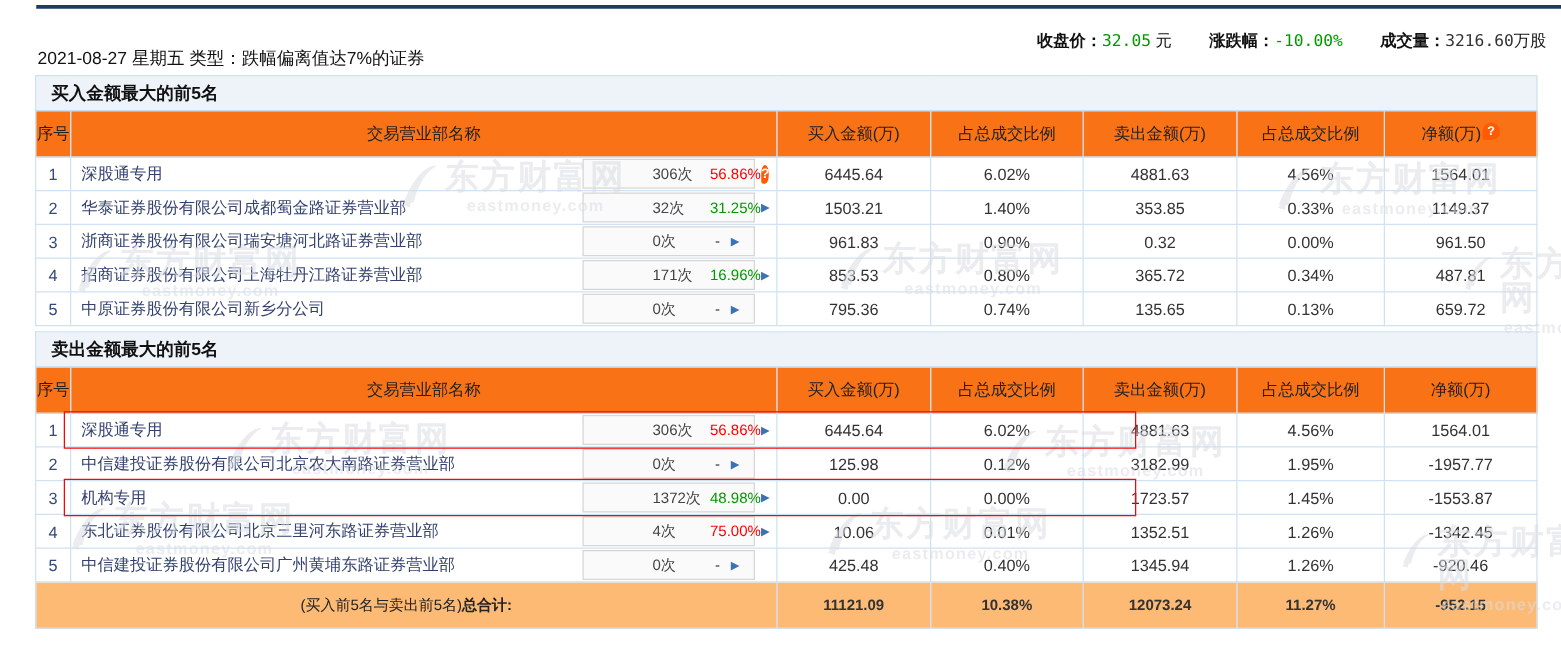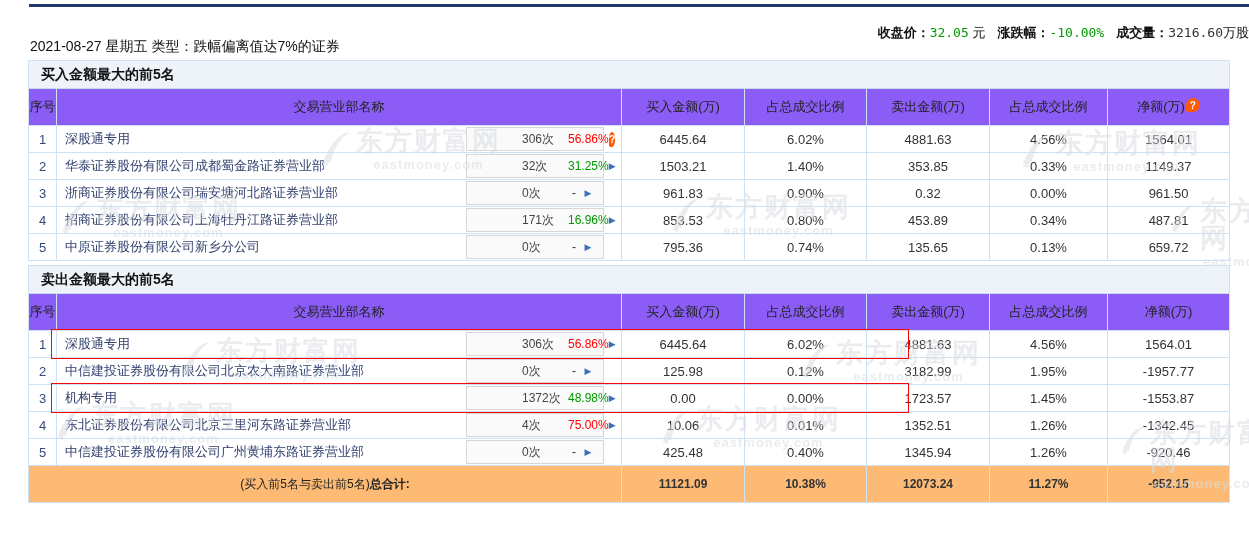--- a/index.html
+++ b/index.html
@@ -5,39 +5,39 @@
   * { margin:0; padding:0; box-sizing:border-box; }
   html,body { width:1249px; height:533px; background:#fff; overflow:hidden;
     font-family:"Liberation Sans","DejaVu Sans",sans-serif; }
   .page { position:relative; width:1249px; height:533px; background:#fff; }
 
   
   .topbar { position:absolute; left:29px; top:4px; right:0; height:3px; background:#1e3a68; }
 
   
   .date-line { position:absolute; left:30px; top:38px; font-size:14px; color:#111; }
-  .stats { position:absolute; right:0; top:24px; display:flex; gap:12px; align-items:baseline; }
+  .stats { position:absolute; right:12px; top:24px; display:flex; gap:30px; align-items:baseline; }
   .stat { font-size:13px; color:#111; white-space:nowrap; }
   .stat .lbl { font-weight:bold; color:#111; }
   .stat .val { font-family:"DejaVu Sans Mono","Liberation Mono",monospace; font-size:13px; }
   .stat .unit { color:#111; }
   [data-color="red"]   { color:#ff0000; }
   [data-color="green"] { color:#009900; }
   [data-color="black"] { color:#333333; }
 
   
   .twrap { position:absolute; left:28px; width:1201px; }
   #t1 { top:60px; }
   #t2 { top:265px; }
   table { border-collapse:collapse; table-layout:fixed; width:1201px; }
   table, td, th { border:1px solid #cfe2f3; }
   table { border:1px solid #9cbedd; }
   .title-row th { height:28px; background:#eef3f9; border-bottom:1px solid #c8dcee;
     text-align:left; padding-left:12px; font-size:14px; font-weight:bold; color:#111; }
-  .head-row th { height:37px; font-size:13px; font-weight:normal; color:#222; background:#8b5cf6; text-align:center; }
+  .head-row th { height:37px; font-size:13px; font-weight:normal; color:#222; background:#f97316; text-align:center; }
   .data-row td { height:27px; font-size:13px; background:#fff; }
   td.seq { text-align:center; color:#33497a; }
   td.name-cell { padding:0 17px 0 8px; }
   .name-wrap { display:flex; align-items:center; justify-content:space-between; }
   .bname { color:#33416e; white-space:nowrap; overflow:hidden; }
   td.num { text-align:center; color:#333; font-size:13px; }
 
   
   .badge { flex:0 0 auto; width:138px; height:24px; background:#fafafa; border:1px solid #d6d6d6;
     display:flex; align-items:center; padding:0 7px; font-size:12px; cursor:pointer; }
@@ -182,21 +182,21 @@
           <span class="bname" data-name="branch-name-link">招商证券股份有限公司上海牡丹江路证券营业部</span>
           <span class="badge" data-name="history-badge">
             <span class="cnt" data-name="appearance-count">171次</span>
             <span class="pct" data-name="win-rate" data-color="green">16.96%</span>
             <span class="bicon" data-name="expand-arrow-icon"></span>
           </span>
               </div>
             </td>
         <td class="num" data-name="buy-amount" data-color="red">853.53</td>
         <td class="num" data-name="buy-ratio">0.80%</td>
-        <td class="num" data-name="sell-amount" data-color="green">453.89</td>
+        <td class="num" data-name="sell-amount" data-color="green">365.72</td>
         <td class="num" data-name="sell-ratio">0.34%</td>
         <td class="num" data-name="net-amount" data-color="red">487.81</td>
       </tr>
 
       <tr class="data-row" data-name="table-row">
         <td class="seq" data-name="row-seq">5</td>
         <td class="name-cell">
               <div class="name-wrap">
           <span class="bname" data-name="branch-name-link">中原证券股份有限公司新乡分公司</span>
           <span class="badge" data-name="history-badge">

